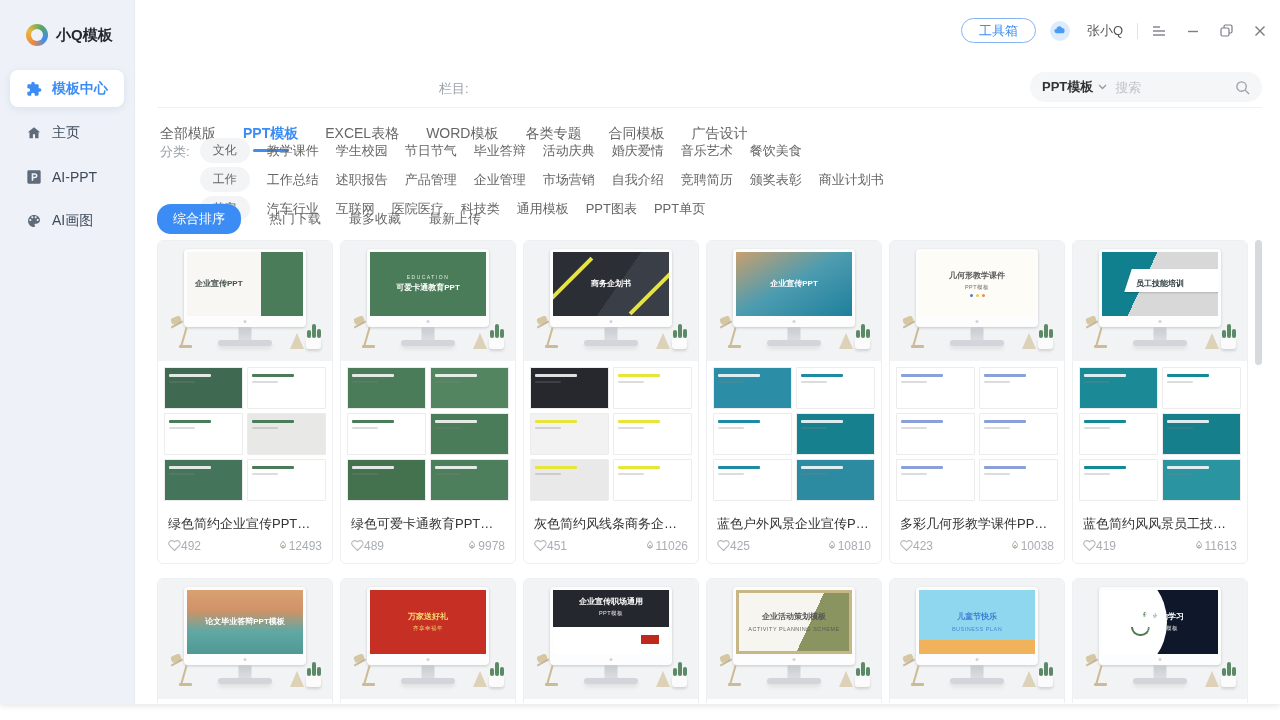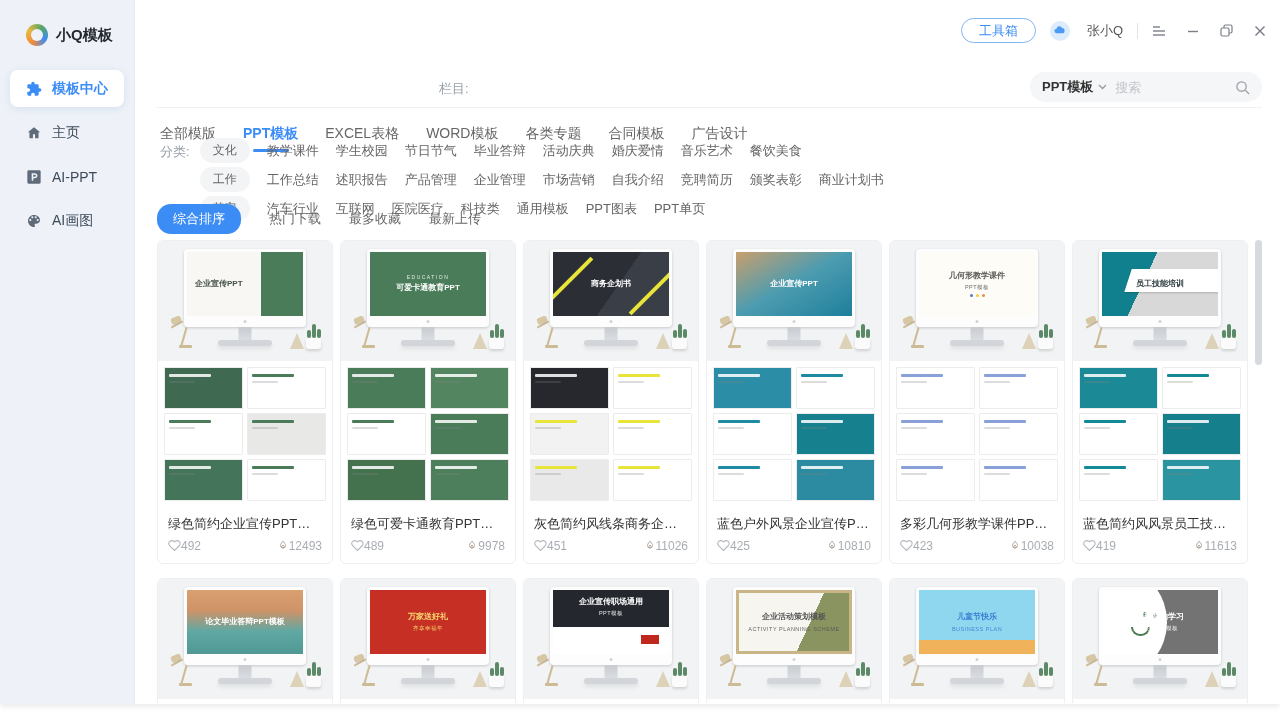--- a/index.html
+++ b/index.html
@@ -879,21 +879,21 @@
                 </span>
                 <span class="pot"></span>
               </span>
             </div>
           </div>
           <div class="collage"></div>
         </div>
         <div class="card">
           <div class="cover">
             <div class="screen">
-              <div class="screen-content" style="background:#737373;color:#ffffff;">
+              <div class="screen-content" style="background:#0f172a;color:#ffffff;">
                 <div class="smiley"></div>
                 <div class="cov-text">清新简约学习</div>
                 <div class="cov-sub">汇报PPT模板</div>
               </div>
               <span class="chin-dot"></span>
             </div>
             <div class="neck"></div>
             <div class="mbase"></div>
             <div class="lamp">
               <span class="arm1"></span>

